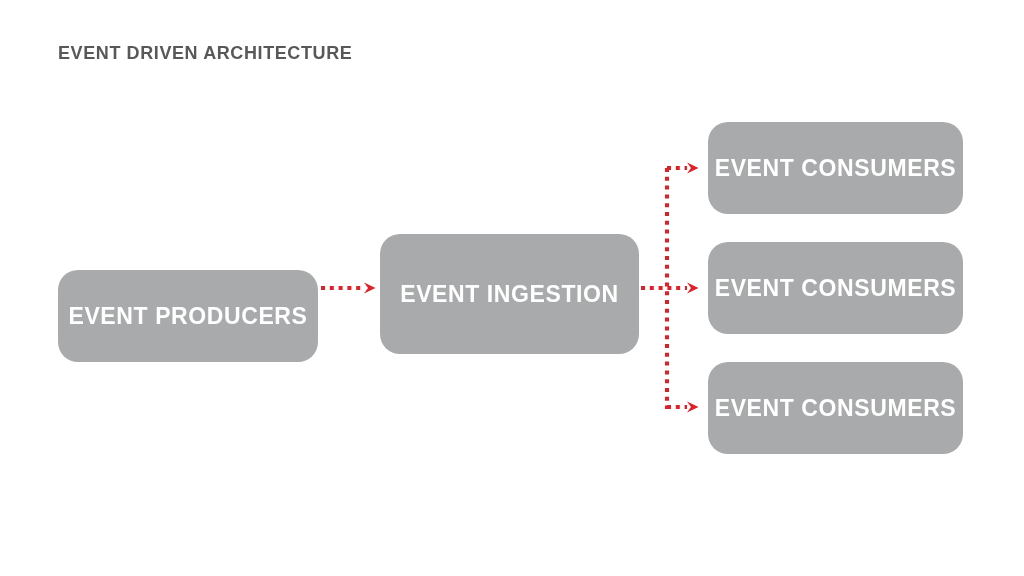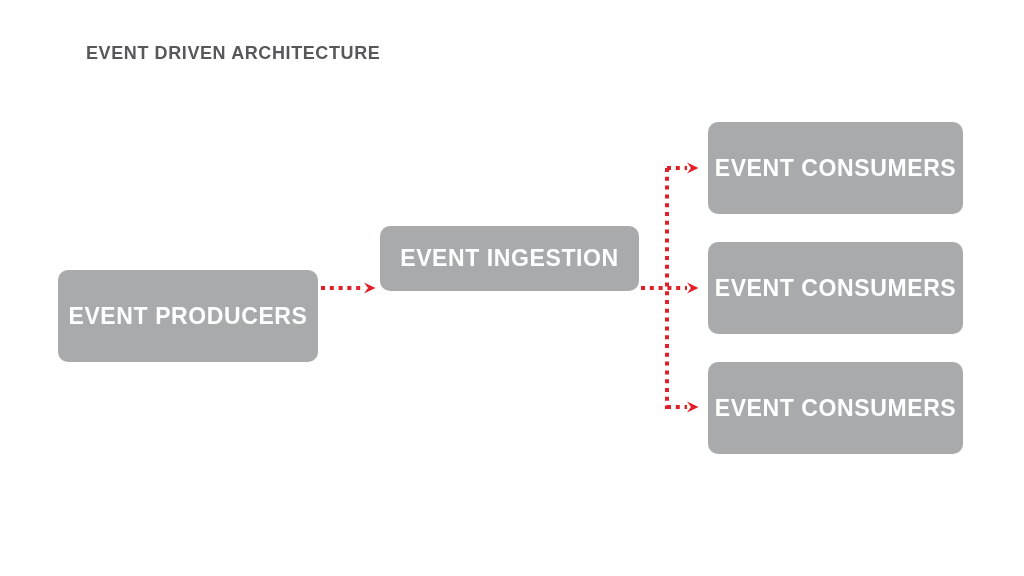--- a/index.html
+++ b/index.html
@@ -22,38 +22,37 @@
     background: var(--background);
   }
   .title {
     position: absolute;
     left: 58px; top: 43px;
     font-size: 18px;
     font-weight: bold;
     letter-spacing: 0.6px;
     color: var(--title-text);
     white-space: nowrap;
-    margin-left: 28px;
   }
   .node {
     position: absolute;
     background: var(--box);
-    border-radius: 10px;
+    border-radius: 20px;
     display: flex;
     align-items: center;
     justify-content: center;
     color: var(--box-text);
     font-weight: bold;
     font-size: 23px;
     letter-spacing: 0.6px;
     white-space: nowrap;
     text-align: center;
   }
   .node-producers       { left: 58px;  top: 242px; width: 260px; height: 92px; margin-top: 28px; }
-  .node-ingestion       { left: 380px; top: 226px; width: 259px; height: 65px; }
+  .node-ingestion       { left: 380px; top: 234px; width: 259px; height: 120px; }
   .node-consumer-top    { left: 708px; top: 122px; width: 255px; height: 92px; }
   .node-consumer-middle { left: 708px; top: 242px; width: 255px; height: 92px; }
   .node-consumer-bottom { left: 708px; top: 362px; width: 255px; height: 92px; }
   svg.edges {
     position: absolute;
     left: 0; top: 0;
     width: 1024px; height: 576px;
     pointer-events: none;
   }
   svg.edges .dots {

